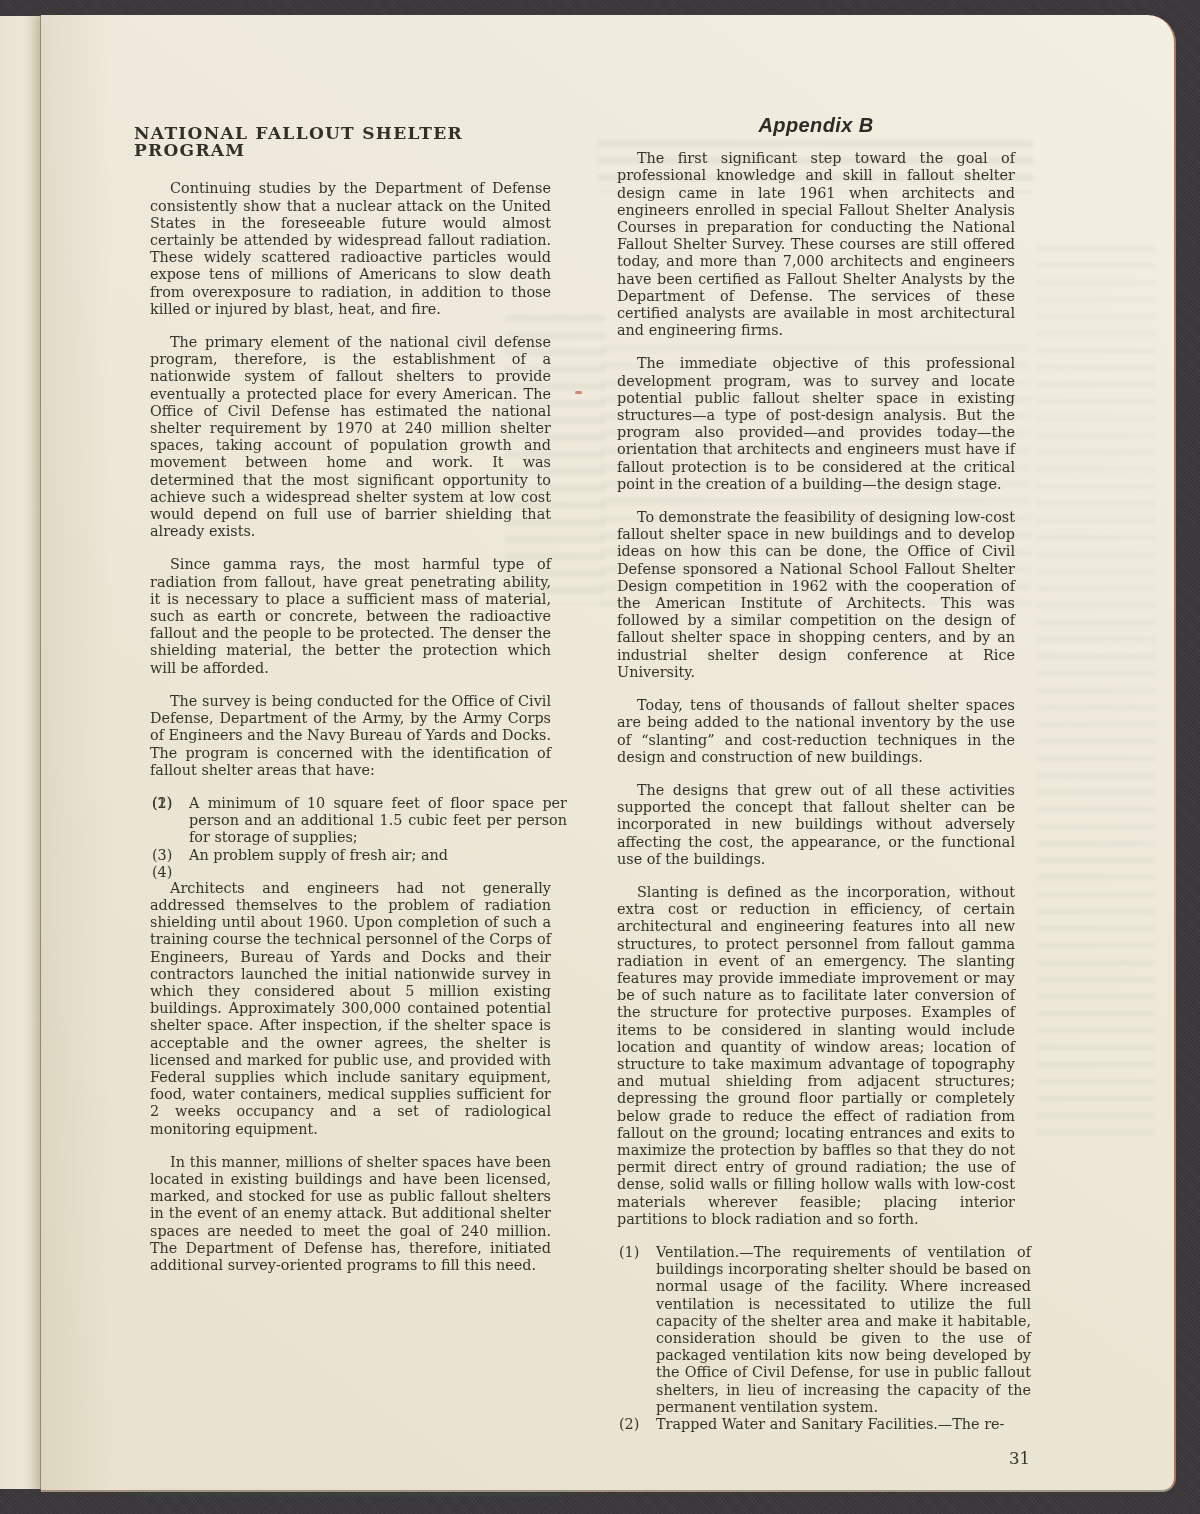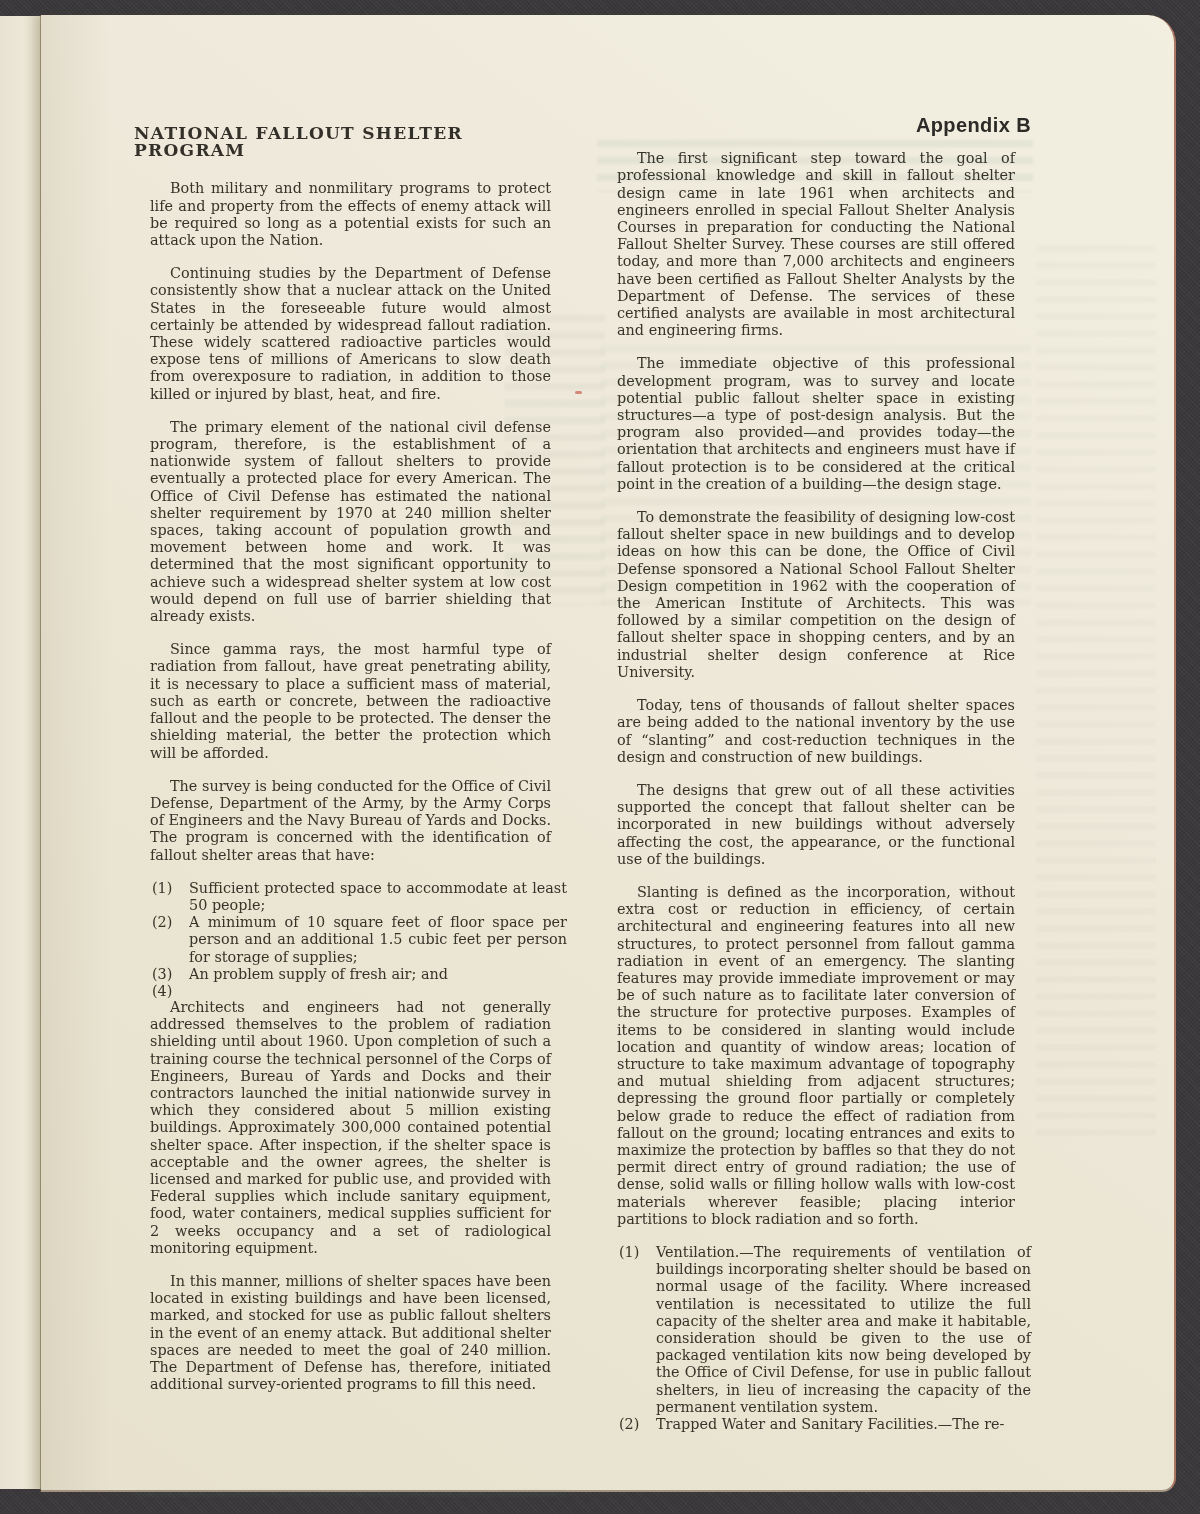--- a/index.html
+++ b/index.html
@@ -58,21 +58,21 @@
   .col{position:absolute;color:#363329;font-size:14.4px;line-height:17.2px;text-align:justify;}
   .col-left{left:93px;top:110px;width:433px;}
   .col-right{left:560px;top:102px;width:430px;}
   .running-head{
     font-weight:bold;font-size:17px;letter-spacing:1.3px;
     color:#33302a;text-align:left;text-indent:0;margin:0 0 21px 0;
   }
   .appendix-head{
     font-family:"Liberation Sans", sans-serif;
     font-weight:bold;font-size:20px;letter-spacing:0.4px;
-    color:#2d2b28;text-align:right;margin:0 0 15px 0;
+    color:#2d2b28;text-align:center;margin:0 0 15px 0;font-style:italic;
   }
   .para{margin:16px;text-indent:20px;}
   .list-item{position:relative;padding-left:55px;margin:0;}
   .marker{position:absolute;left:18px;top:0;}
   .page-number{
     text-align:right;margin-top:17px;font-size:16.5px;color:#363329;
     padding-right:1px;
   }
 </style>
 </head>
@@ -86,29 +86,27 @@
     <div class="bleed b1"></div>
     <div class="bleed b2"></div>
     <div class="bleed b3"></div>
     <div class="bleed b4"></div>
     <div class="bleed b5"></div>
     <div class="artifact-red"></div>
 
     <div class="col col-left">
       <div class="running-head">NATIONAL FALLOUT SHELTER PROGRAM</div>
 
-      <p class="para">Both military and nonmilitary programs to protect life and property from the effects of enemy attack will be required so long as a potential exists for such an attack upon the Nation.</p>
       <p class="para">Continuing studies by the Department of Defense consistently show that a nuclear attack on the United States in the foreseeable future would almost certainly be attended by widespread fallout radiation. These widely scattered radioactive particles would expose tens of millions of Americans to slow death from overexposure to radiation, in addition to those killed or injured by blast, heat, and fire.</p>
       <p class="para">The primary element of the national civil defense program, therefore, is the establishment of a nationwide system of fallout shelters to provide eventually a protected place for every American. The Office of Civil Defense has estimated the national shelter requirement by 1970 at 240 million shelter spaces, taking account of population growth and movement between home and work. It was determined that the most significant opportunity to achieve such a widespread shelter system at low cost would depend on full use of barrier shielding that already exists.</p>
       <p class="para">Since gamma rays, the most harmful type of radiation from fallout, have great penetrating ability, it is necessary to place a sufficient mass of material, such as earth or concrete, between the radioactive fallout and the people to be protected. The denser the shielding material, the better the protection which will be afforded.</p>
       <p class="para">The survey is being conducted for the Office of Civil Defense, Department of the Army, by the Army Corps of Engineers and the Navy Bureau of Yards and Docks. The program is concerned with the identification of fallout shelter areas that have:</p>
 
       <div class="list-item">
         <span class="marker">(1)</span>
-        <span class="li-text">Sufficient protected space to accommodate at least 50 people;</span>
       </div>
       <div class="list-item">
         <span class="marker">(2)</span>
         <span class="li-text">A minimum of 10 square feet of floor space per person and an additional 1.5 cubic feet per person for storage of supplies;</span>
       </div>
       <div class="list-item">
         <span class="marker">(3)</span>
         <span class="li-text">An problem supply of fresh air; and</span>
       </div>
       <div class="list-item">
@@ -131,15 +129,16 @@
 
       <div class="list-item">
         <span class="marker">(1)</span>
         <span class="li-text">Ventilation.—The requirements of ventilation of buildings incorporating shelter should be based on normal usage of the facility. Where increased ventilation is necessitated to utilize the full capacity of the shelter area and make it habitable, consideration should be given to the use of packaged ventilation kits now being developed by the Office of Civil Defense, for use in public fallout shelters, in lieu of increasing the capacity of the permanent ventilation system.</span>
       </div>
       <div class="list-item">
         <span class="marker">(2)</span>
         <span class="li-text">Trapped Water and Sanitary Facilities.—The re-</span>
       </div>
 
+      <div class="page-number">31</div>
     </div>
   </div>
 </div>
 
 </body></html>

